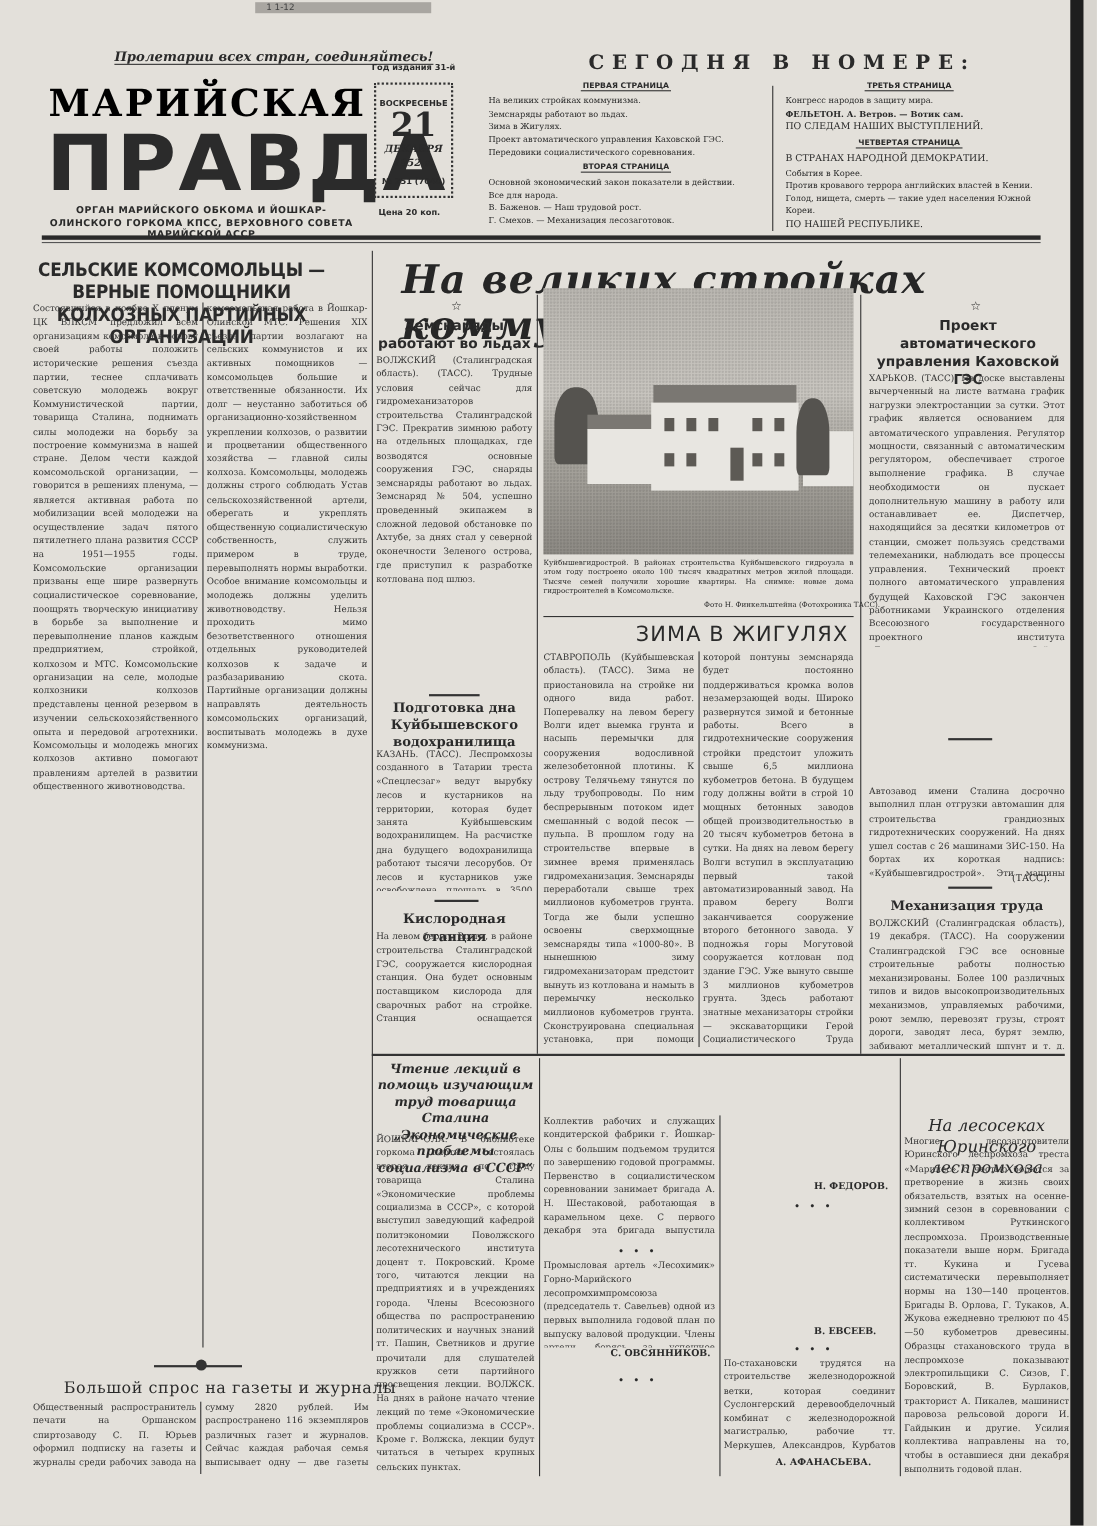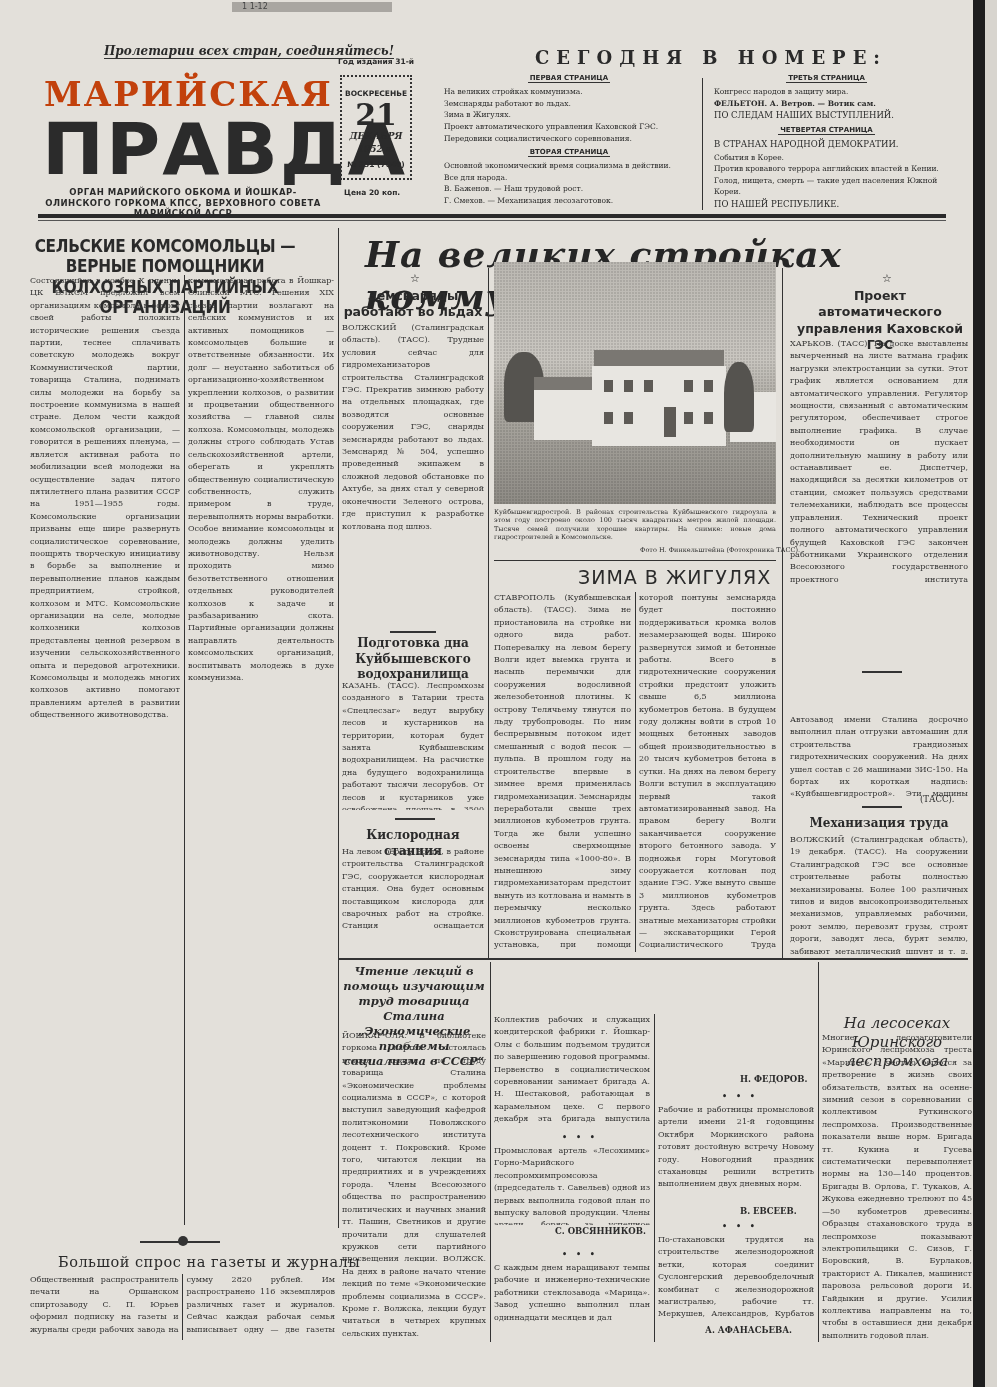--- a/index.html
+++ b/index.html
@@ -12,21 +12,21 @@
   }
   .page {
     position: absolute; left: 0; top: 0; width: 985px; height: 1387px;
     background: #e3e0da;
   }
   .right-edge { position: absolute; right: 0; top: 0; width: 12px; height: 1387px; background: #1e1e1e; }
   .tag-top { position: absolute; left: 232px; top: 2px; width: 160px; height: 10px; background: #a9a6a1; font-size: 8px; color:#444; padding-left:10px; font-family:"DejaVu Sans",sans-serif; }
 
   
   .slogan { position: absolute; left: 104px; top: 44px; font: italic bold 12px "DejaVu Serif", serif; border-bottom: 1px solid #333; }
-  .title1 { position: absolute; left: 44px; top: 74px; font: bold 34px "DejaVu Serif", serif; letter-spacing: 2px; color: #c2410c; }
+  .title1 { position: absolute; left: 44px; top: 74px; font: bold 34px "DejaVu Serif", serif; letter-spacing: 2px; color: #000000; }
   .title2 { position: absolute; left: 42px; top: 112px; font: 900 74px "DejaVu Sans", sans-serif; letter-spacing: 2px; color: #2b2b2b; transform: scaleY(0.95); line-height: 1; }
   .organ { position: absolute; left: 38px; top: 187px; width: 290px; font: bold 8.5px "DejaVu Sans", sans-serif; letter-spacing: 0.5px; line-height: 1.25; text-align: center; }
   .year { position: absolute; left: 338px; top: 57px; font: bold 7.5px "DejaVu Sans", sans-serif; }
   .datebox { position: absolute; left: 340px; top: 75px; width: 72px; height: 105px; border: 2px dotted #333; text-align: center; }
   .datebox .dow { font: bold 7.5px "DejaVu Sans", sans-serif; margin-top: 12px; }
   .datebox .day { font: bold 30px "DejaVu Serif", serif; line-height: 1.1; }
   .datebox .month { font: italic bold 9px "DejaVu Serif", serif; }
   .datebox .yr { font: italic bold 9px "DejaVu Serif", serif; margin-top: 3px; }
   .datebox .num { font: bold 7.5px "DejaVu Sans", sans-serif; margin-top: 6px; }
   .price { position: absolute; left: 344px; top: 188px; font: bold 7.5px "DejaVu Sans", sans-serif; }
@@ -94,21 +94,21 @@
 
   <div class="today-title">СЕГОДНЯ В НОМЕРЕ:</div>
   <div class="toc-col" style="left:444px; top:70px; width:250px;">
     <div style="text-align:center"><span class="toc-head">ПЕРВАЯ СТРАНИЦА</span></div>
     <div>На великих стройках коммунизма.</div>
     <div>Земснаряды работают во льдах.</div>
     <div>Зима в Жигулях.</div>
     <div>Проект автоматического управления Каховской ГЭС.</div>
     <div>Передовики социалистического соревнования.</div>
     <div style="text-align:center"><span class="toc-head">ВТОРАЯ СТРАНИЦА</span></div>
-    <div>Основной экономический время социализма в действии.</div>
+    <div>Основной экономический закон показатели в действии.</div>
     <div>Все для народа.</div>
     <div>В. Баженов. — Наш трудовой рост.</div>
     <div>Г. Смехов. — Механизация лесозаготовок.</div>
   </div>
   <div class="toc-divider"></div>
   <div class="toc-col" style="left:714px; top:70px; width:225px;">
     <div style="text-align:center"><span class="toc-head">ТРЕТЬЯ СТРАНИЦА</span></div>
     <div>Конгресс народов в защиту мира.</div>
     <div class="bold">ФЕЛЬЕТОН. А. Ветров. — Вотик сам.</div>
     <div style="font-size:8.5px">ПО СЛЕДАМ НАШИХ ВЫСТУПЛЕНИЙ.</div>
@@ -182,25 +182,23 @@
 
   <div class="h-ital-b" style="left:342px; top:964px; width:144px;">Чтение лекций в помощь изучающим труд товарища Сталина „Экономические проблемы социализма в СССР“</div>
   <div class="body-text" style="left:342px; top:1030px; width:144px; height:310px;">ЙОШКАР-ОЛА. В библиотеке горкома партии состоялась вторая лекция по труду товарища Сталина «Экономические проблемы социализма в СССР», с которой выступил заведующий кафедрой политэкономии Поволжского лесотехнического института доцент т. Покровский. Кроме того, читаются лекции на предприятиях и в учреждениях города. Члены Всесоюзного общества по распространению политических и научных знаний тт. Пашин, Светников и другие прочитали для слушателей кружков сети партийного просвещения лекции. ВОЛЖСК. На днях в районе начато чтение лекций по теме «Экономические проблемы социализма в СССР». Кроме г. Волжска, лекции будут читаться в четырех крупных сельских пунктах.</div>
   <div class="vline" style="left:490px; top:962px; height:380px;"></div>
 
   <div class="body-text" style="left:494px; top:1014px; width:156px; height:115px;">Коллектив рабочих и служащих кондитерской фабрики г. Йошкар-Олы с большим подъемом трудится по завершению годовой программы. Первенство в социалистическом соревновании занимает бригада А. Н. Шестаковой, работающая в карамельном цехе. С первого декабря эта бригада выпустила свыше пяти тонн продукции сверх задания. Сейчас все усилия стеклодувов направлены на досрочное завершение годовой программы.</div>
   <div class="dots" style="left:562px; top:1133px;">• • •</div>
   <div class="body-text" style="left:494px; top:1145px; width:156px; height:80px;">Промысловая артель «Лесохимик» Горно-Марийского лесопромхимпромсоюза (председатель т. Савельев) одной из первых выполнила годовой план по выпуску валовой продукции. Члены артели, борясь за успешное претворение в жизнь директив XIX съезда партии по пятому пятилетнему плану, обязались дать до конца года еще на 80 тысяч рублей продукции.</div>
   <div class="sig" style="left:555px; top:1226px;">С. ОВСЯННИКОВ.</div>
   <div class="dots" style="left:562px; top:1250px;">• • •</div>
-  <div class="body-text" style="left:494px; top:1262px; width:156px; height:75px;">С каждым днем наращивают темпы рабочие и инженерно-технические работники стеклозавода «Марица». Завод успешно выполнил план одиннадцати месяцев и дал</div>
   <div class="vline" style="left:654px; top:1014px; height:328px;"></div>
   <div class="sig" style="left:740px; top:1074px;">Н. ФЕДОРОВ.</div>
   <div class="dots" style="left:722px; top:1092px;">• • •</div>
-  <div class="body-text" style="left:658px; top:1104px; width:156px; height:100px;">Рабочие и работницы промысловой артели имени 21-й годовщины Октября Моркинского района готовят достойную встречу Новому году. Новогодний праздник стахановцы решили встретить выполнением двух дневных норм.</div>
   <div class="sig" style="left:740px; top:1206px;">В. ЕВСЕЕВ.</div>
   <div class="dots" style="left:722px; top:1222px;">• • •</div>
   <div class="body-text" style="left:658px; top:1234px; width:156px; height:88px;">По-стахановски трудятся на строительстве железнодорожной ветки, которая соединит Суслонгерский деревообделочный комбинат с железнодорожной магистралью, рабочие тт. Меркушев, Александров, Курбатов и многие другие. К новому году строители сдадут дорогу в эксплуатацию.</div>
   <div class="sig" style="left:705px; top:1325px;">А. АФАНАСЬЕВА.</div>
   <div class="vline" style="left:818px; top:962px; height:380px;"></div>
 
   <div class="h-ital" style="left:822px; top:968px; width:150px;margin-top:46px;">На лесосеках Юринского леспромхоза</div>
   <div class="body-text" style="left:822px; top:1032px; width:150px; height:310px;">Многие лесозаготовители Юринского леспромхоза треста «Марилес» с честью борются за претворение в жизнь своих обязательств, взятых на осенне-зимний сезон в соревновании с коллективом Руткинского леспромхоза. Производственные показатели выше норм. Бригада тт. Кукина и Гусева систематически перевыполняет нормы на 130—140 процентов. Бригады В. Орлова, Г. Тукаков, А. Жукова ежедневно трелюют по 45—50 кубометров древесины. Образцы стахановского труда в леспромхозе показывают электропильщики С. Сизов, Г. Боровский, В. Бурлаков, тракторист А. Пикалев, машинист паровоза рельсовой дороги И. Гайдыкин и другие. Усилия коллектива направлены на то, чтобы в оставшиеся дни декабря выполнить годовой план.</div>
 
   <div class="hline" style="left:140px; top:1241px; width:80px; height:2px;"></div>

